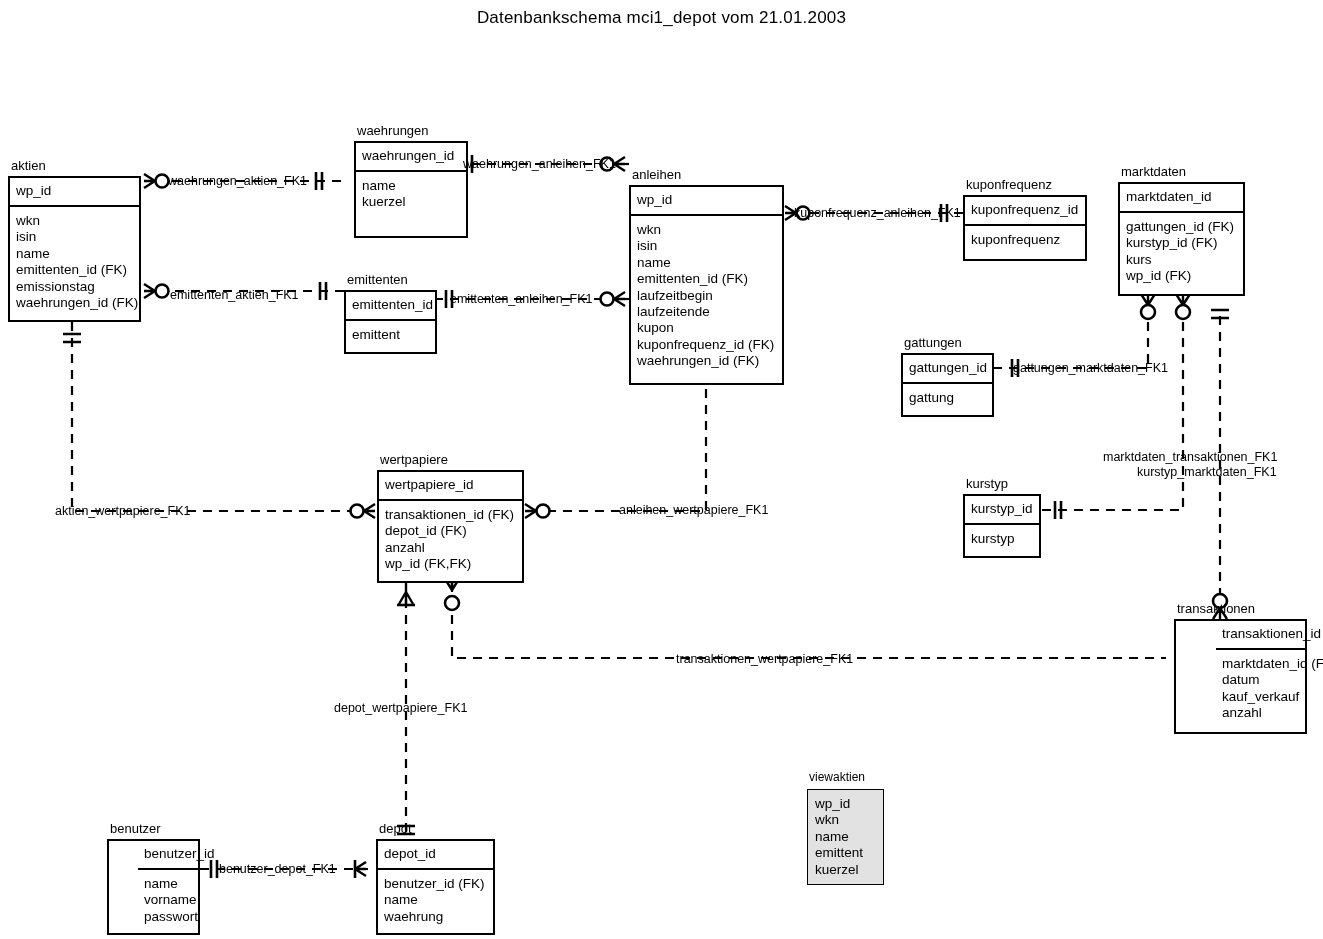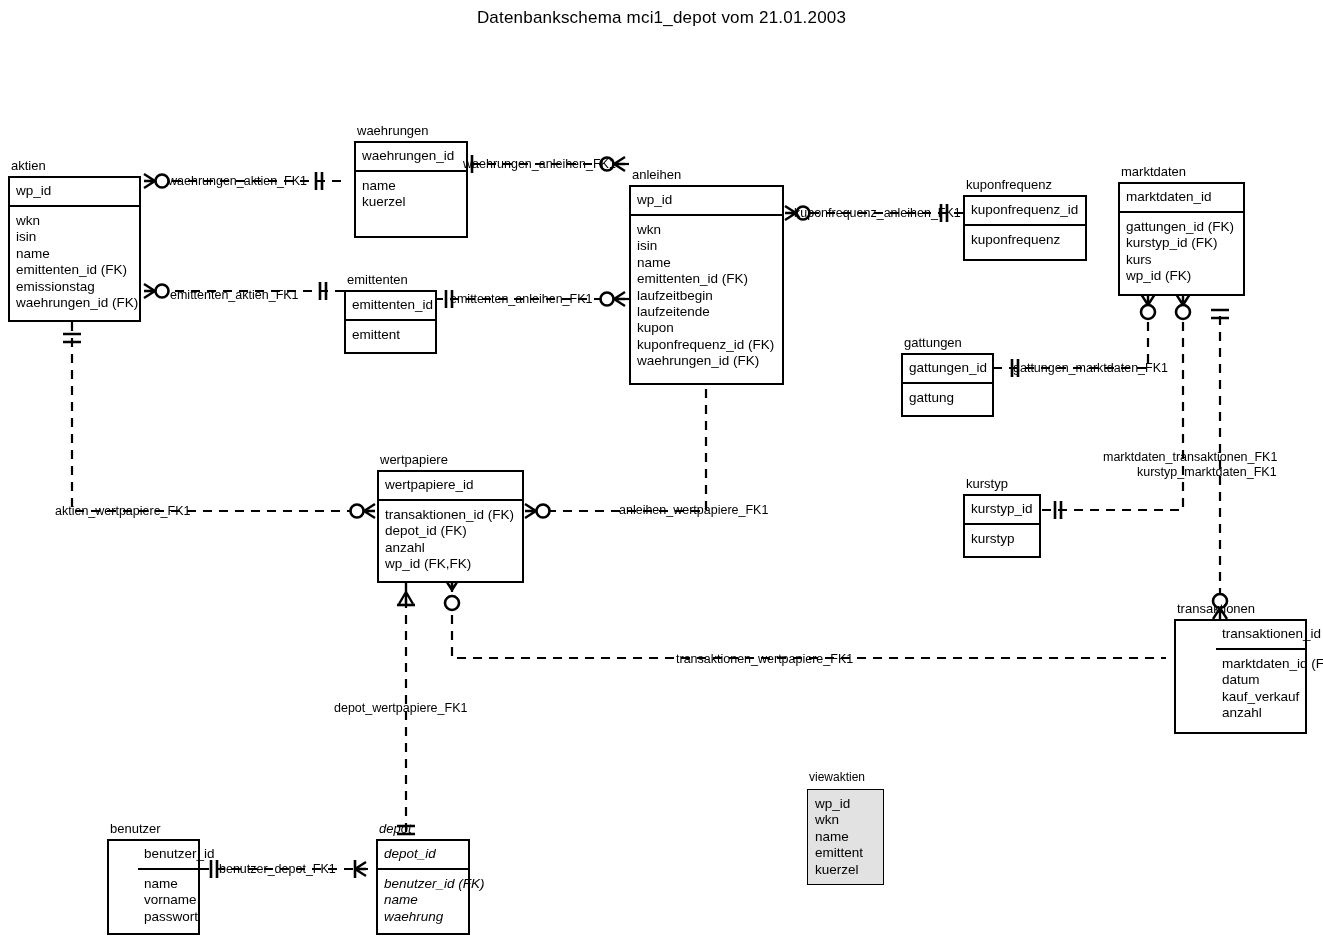--- a/index.html
+++ b/index.html
@@ -211,21 +211,21 @@
   <div class="entity" style="left:107px;top:839px;width:93px;height:96px;padding-left:29px;">
     <div class="ename">benutzer</div>
     <div class="pk">benutzer_id</div>
     <div class="attrs">
       <div>name</div>
       <div>vorname</div>
       <div>passwort</div>
     </div>
   </div>
 
-  <div class="entity" style="left:376px;top:839px;width:94px;height:96px;font-style:italic;">
+  <div class="entity" style="left:376px;top:839px;width:119px;height:96px;">
     <div class="ename">depot</div>
     <div class="pk">depot_id</div>
     <div class="attrs">
       <div>benutzer_id (FK)</div>
       <div>name</div>
       <div>waehrung</div>
     </div>
   </div>
 
   <div class="view" style="left:807px;top:789px;width:77px;height:96px;">

